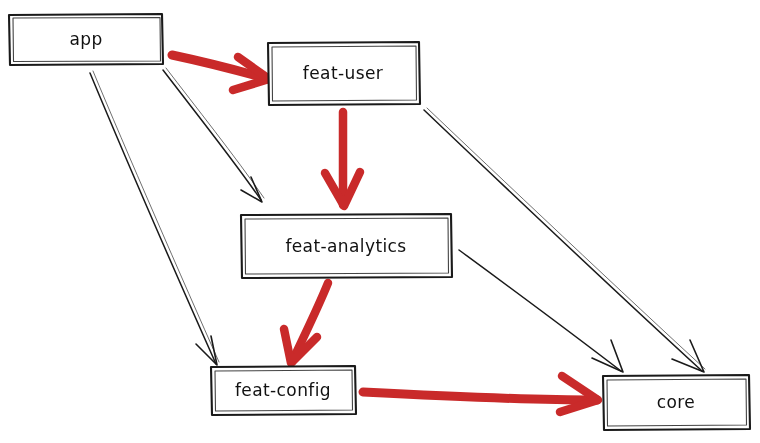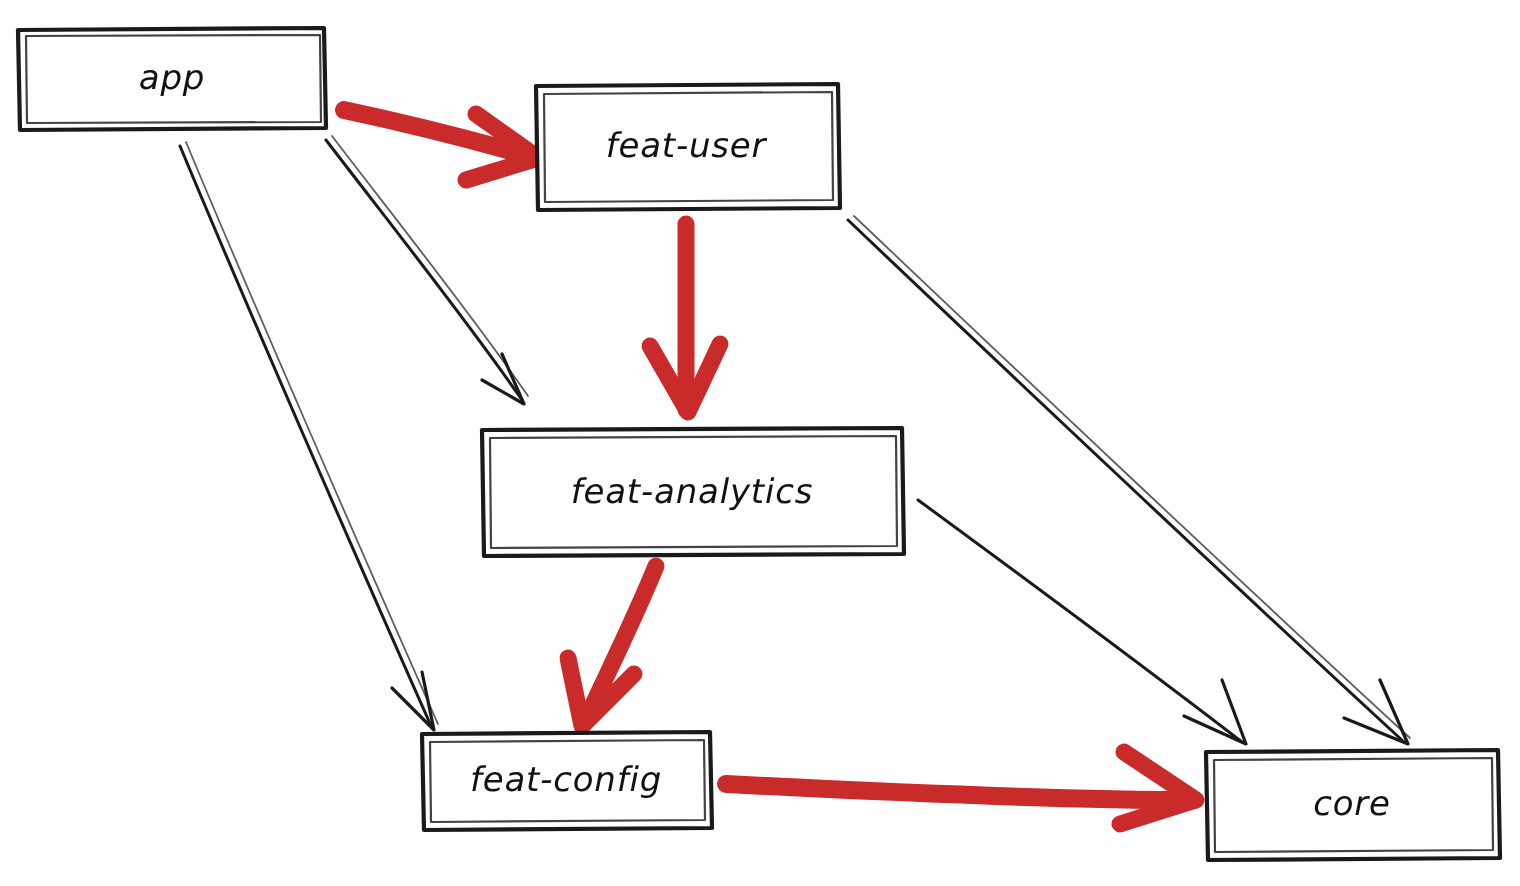--- a/index.html
+++ b/index.html
@@ -7,21 +7,20 @@
     padding: 0;
     background: #ffffff;
   }
   #canvas {
     position: relative;
     width: 760px;
     height: 443px;
     background: #ffffff;
     overflow: hidden;
     font-family: "DejaVu Sans", sans-serif;
-    font-style: italic;
   }
   #diagram-svg {
     position: absolute;
     left: 0;
     top: 0;
     width: 760px;
     height: 443px;
     display: block;
   }
   .node-label {

